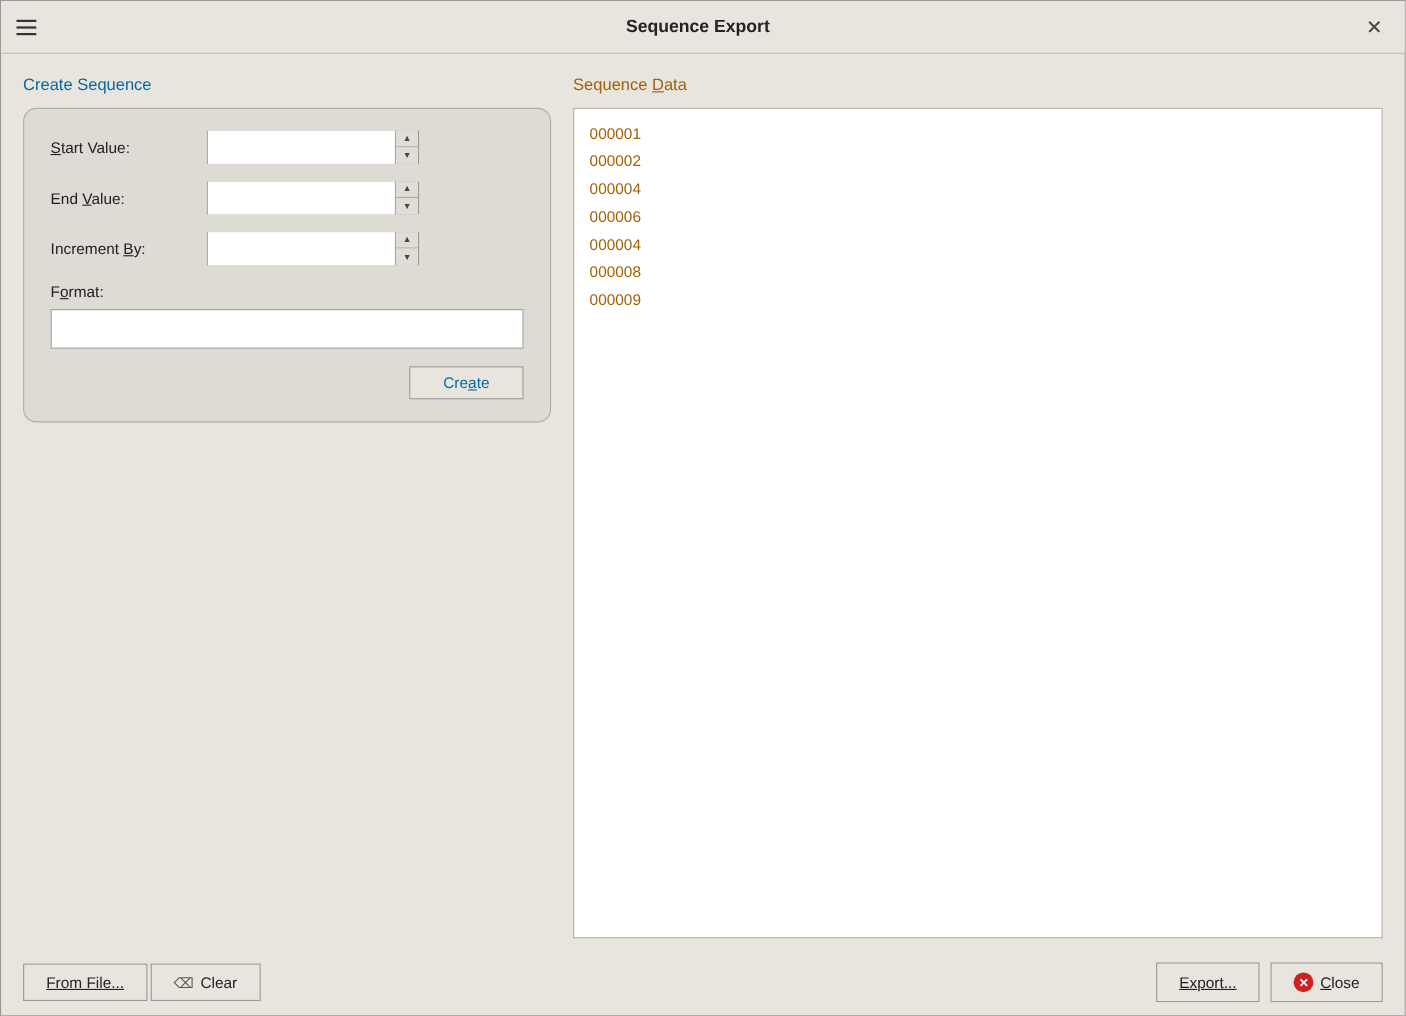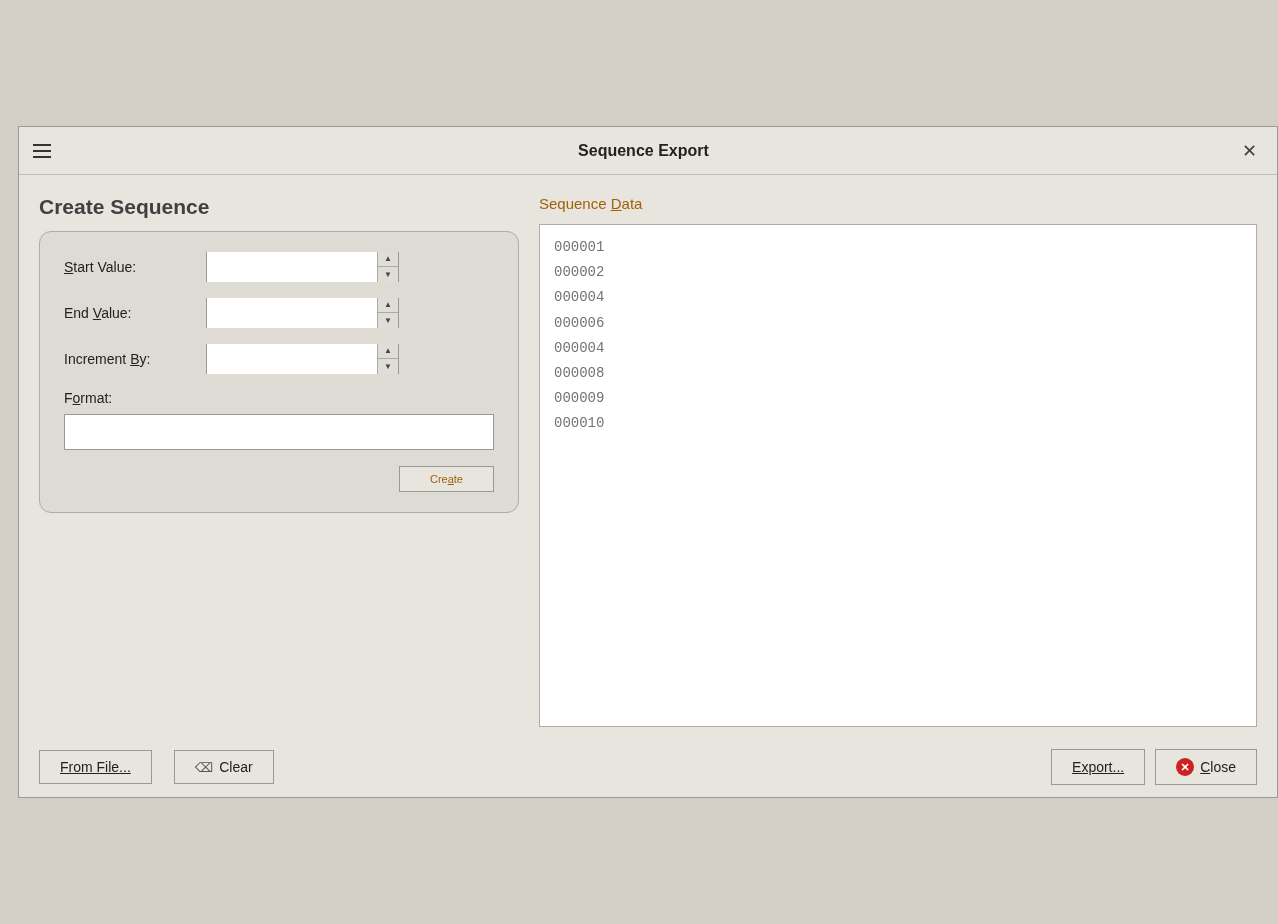--- a/index.html
+++ b/index.html
@@ -14,26 +14,25 @@
       background: #d4d0c8;
       font-family: 'Segoe UI', Tahoma, Geneva, Verdana, sans-serif;
       font-size: 14px;
       display: flex;
       align-items: center;
       justify-content: center;
     }
 
     .window {
       width: 1278px;
-      height: 672px;
+      height: 924px;
       background: #e8e4de;
       border: 1px solid #999;
       display: flex;
       flex-direction: column;
-      margin-left: 18px;
     }
 
     .title-bar {
       background: #e8e4de;
       border-bottom: 1px solid #c0bdb8;
       display: flex;
       align-items: center;
       justify-content: space-between;
       padding: 8px 14px;
       height: 48px;
@@ -86,23 +85,23 @@
     }
 
     .left-panel {
       width: 480px;
       flex-shrink: 0;
       display: flex;
       flex-direction: column;
     }
 
     .section-title {
-      font-size: 21px;
-      font-weight: bold;
-      color: #404040;
+      font-size: 15px;
+      font-weight: normal;
+      color: #0369a1;
       margin-bottom: 12px;
     }
 
     .create-sequence-box {
       background: #dedad4;
       border: 1px solid #b0aca6;
       border-radius: 12px;
       padding: 20px 24px;
       display: flex;
       flex-direction: column;
@@ -188,23 +187,23 @@
 
     .create-btn-row {
       display: flex;
       justify-content: flex-end;
     }
 
     .create-btn {
       background: #e8e4de;
       border: 1px solid #999;
       padding: 6px 30px;
-      font-size: 11px;
-      cursor: pointer;
-      color: #a16207;
+      font-size: 14px;
+      cursor: pointer;
+      color: #0369a1;
     }
 
     .create-btn .underline {
       text-decoration: underline;
     }
 
     .right-panel {
       flex: 1;
       display: flex;
       flex-direction: column;
@@ -221,40 +220,40 @@
       text-decoration: underline;
     }
 
     .sequence-data-box {
       flex: 1;
       background: #fff;
       border: 1px solid #b0aca6;
       padding: 10px 14px;
       overflow-y: auto;
       font-size: 14px;
-      color: #737373;
+      color: #a16207;
       line-height: 1.8;
-      font-family: Liberation Mono, monospace;
+      font-family: Liberation Sans, sans-serif;
     }
 
     .sequence-item {
       display: block;
     }
 
     .bottom-bar {
       display: flex;
       align-items: center;
       justify-content: space-between;
       padding: 12px 20px;
       border-top: 0px;
     }
 
     .bottom-left {
       display: flex;
-      gap: 22px;
+      gap: 3px;
     }
 
     .bottom-right {
       display: flex;
       gap: 10px;
     }
 
     .btn-standard {
       background: #e8e4de;
       border: 1px solid #999;
@@ -390,21 +389,20 @@
         Sequence <span class="underline">D</span>ata
       </span>
       <div class="sequence-data-box" id="sequence-list">
       <span class="sequence-item">000001</span>
           <span class="sequence-item">000002</span>
           <span class="sequence-item">000004</span>
           <span class="sequence-item">000006</span>
           <span class="sequence-item">000004</span>
           <span class="sequence-item">000008</span>
           <span class="sequence-item">000009</span>
-          <span class="sequence-item">000010</span>
         </div>
     </div>
   </div>
 
   <div class="bottom-bar">
     <div class="bottom-left">
       <button class="btn-standard">
         <span class="underline">From File...</span>
       </button>
       <button class="btn-standard">

